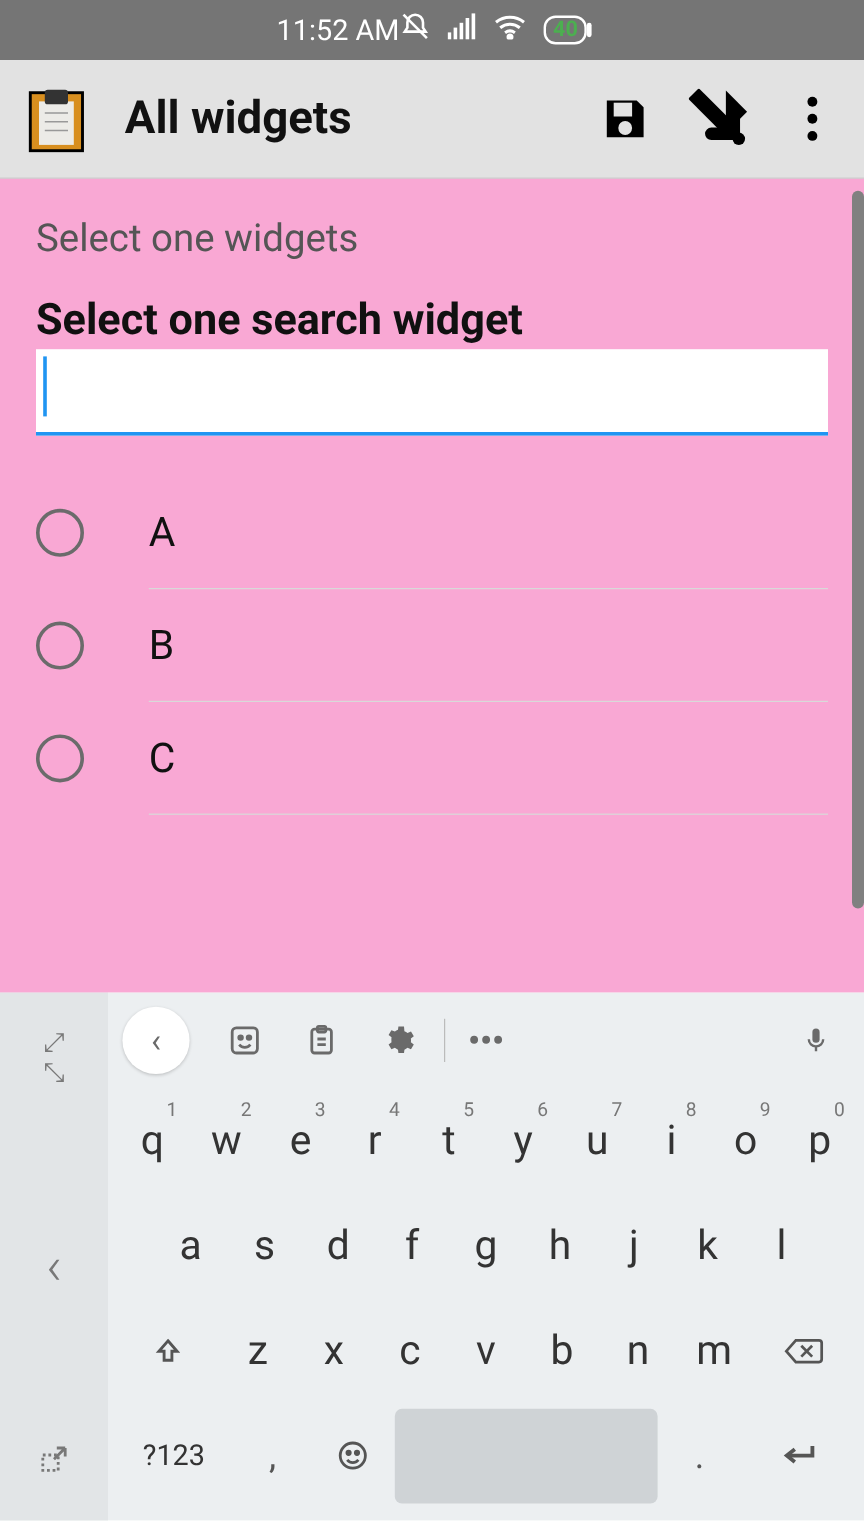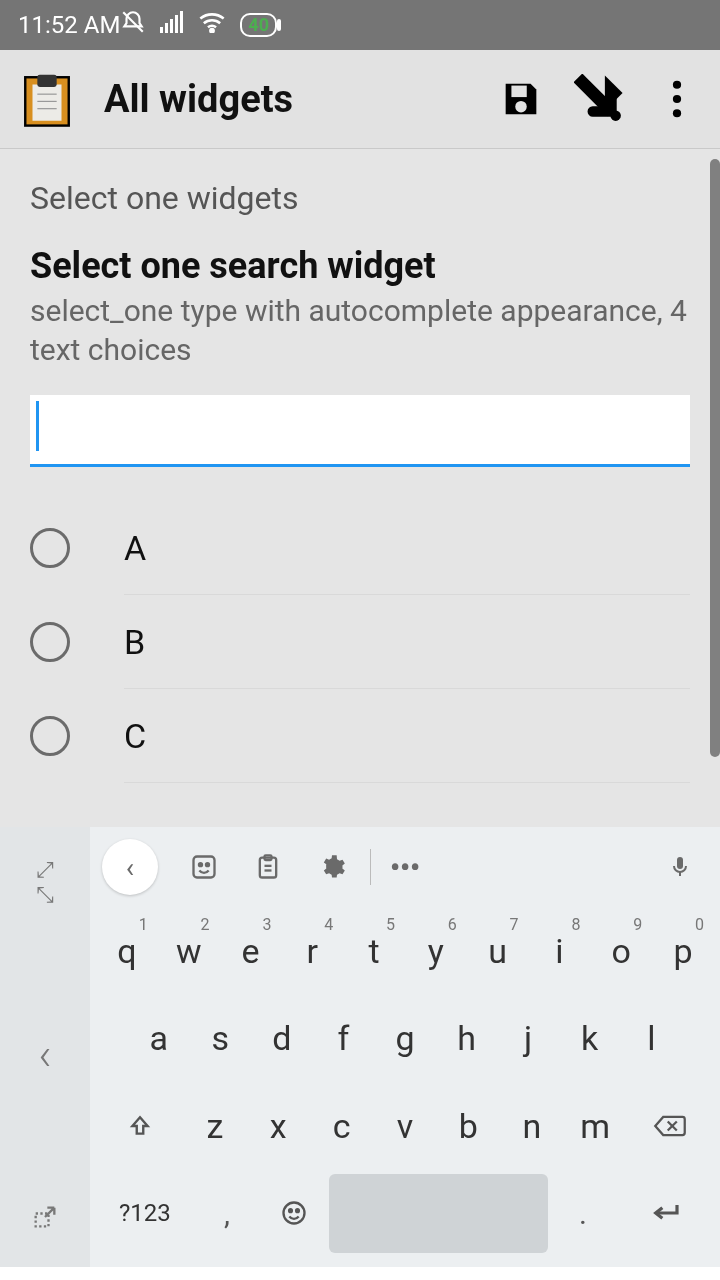--- a/index.html
+++ b/index.html
@@ -1,25 +1,25 @@
 <!DOCTYPE html>
 <html><head>
 <meta charset="utf-8">
 <style>
   * { margin: 0; padding: 0; box-sizing: border-box; }
   html, body { width: 720px; height: 1280px; overflow: hidden; font-family: Roboto, Arial, sans-serif; background: #fff; }
-  .statusbar { height: 50px; background: #757575; color: #fff; display: flex; align-items: center; justify-content: flex-start; padding: 0 18px; font-size: 24px; }
+  .statusbar { height: 50px; background: #757575; color: #fff; display: flex; align-items: center; justify-content: center; padding: 0 18px; font-size: 24px; }
   .statusbar .right { display: flex; align-items: center; gap: 14px; }
   .battery { border: 2px solid #fff; border-radius: 10px; padding: 0 6px; font-size: 18px; color: #4caf50; position: relative; background: transparent; line-height: 20px; font-weight: bold; }
   .battery::after { content:""; position:absolute; right:-6px; top:4px; width:4px; height:12px; background:#fff; border-radius:2px;}
   .appbar { height: 99px; background: #e2e2e2; border-bottom: 1px solid #c9c9c9; display: flex; align-items: center; padding: 0 18px; gap: 28px; }
   .app-icon { width: 58px; height: 58px; }
   .app-title { font-size: 38px; font-weight: 700; color: #111; flex: 1; }
   .appbar .action { width: 50px; height: 50px; display:flex; align-items:center; justify-content:center; }
-  .main { height: 678px; background: #e5e5e5; padding: 30px 30px 0 30px; position: relative; }
+  .main { height: 678px; background: #f9a8d4; padding: 30px 30px 0 30px; position: relative; }
   .scrollthumb { position:absolute; right:0; top:10px; width:10px; height:598px; background:#808080; border-radius:5px; }
   .group-label { font-size: 32px; color: #555; margin-bottom: 28px; }
   .question { font-size: 36px; font-weight: 700; color: #111; margin-bottom: 4px; }
   .hint { font-size: 30px; color: #666; line-height: 1.3; margin-bottom: 26px; }
   .searchbox { position: relative; height: 72px; margin-bottom: 34px; }
   .searchbox input { width: 100%; height: 100%; border: none; border-bottom: 3px solid #2095f2; font-size: 30px; outline: none; padding: 4px 2px; }
   .cursor-blink { position: absolute; left: 6px; top: 6px; width: 3px; height: 50px; background: #2095f2; }
   .options { }
   .option { display:flex; align-items:center; height:94px; }
   .radio { width:40px; height:40px; border:3px solid #6b6b6b; border-radius:50%; margin-right:54px; flex-shrink:0;}
@@ -117,21 +117,20 @@
         <circle cx="3" cy="12" r="2.6"></circle>
         <circle cx="3" cy="21" r="2.6"></circle>
       </svg>
   </span>
 </div>
 
 <div class="main">
   <div class="scrollthumb"></div>
   <div class="group-label">Select one widgets</div>
   <div class="question">Select one search widget</div>
-  <div class="hint">select_one type with autocomplete appearance, 4 text choices</div>
   <div class="searchbox">
     <input type="text" value="" style="">
     <div class="cursor-blink"></div>
   </div>
   <div class="options">
     <div class="option">
       <div class="radio"></div>
       <div class="opt-label">A</div>
     </div>
     <div class="option">

